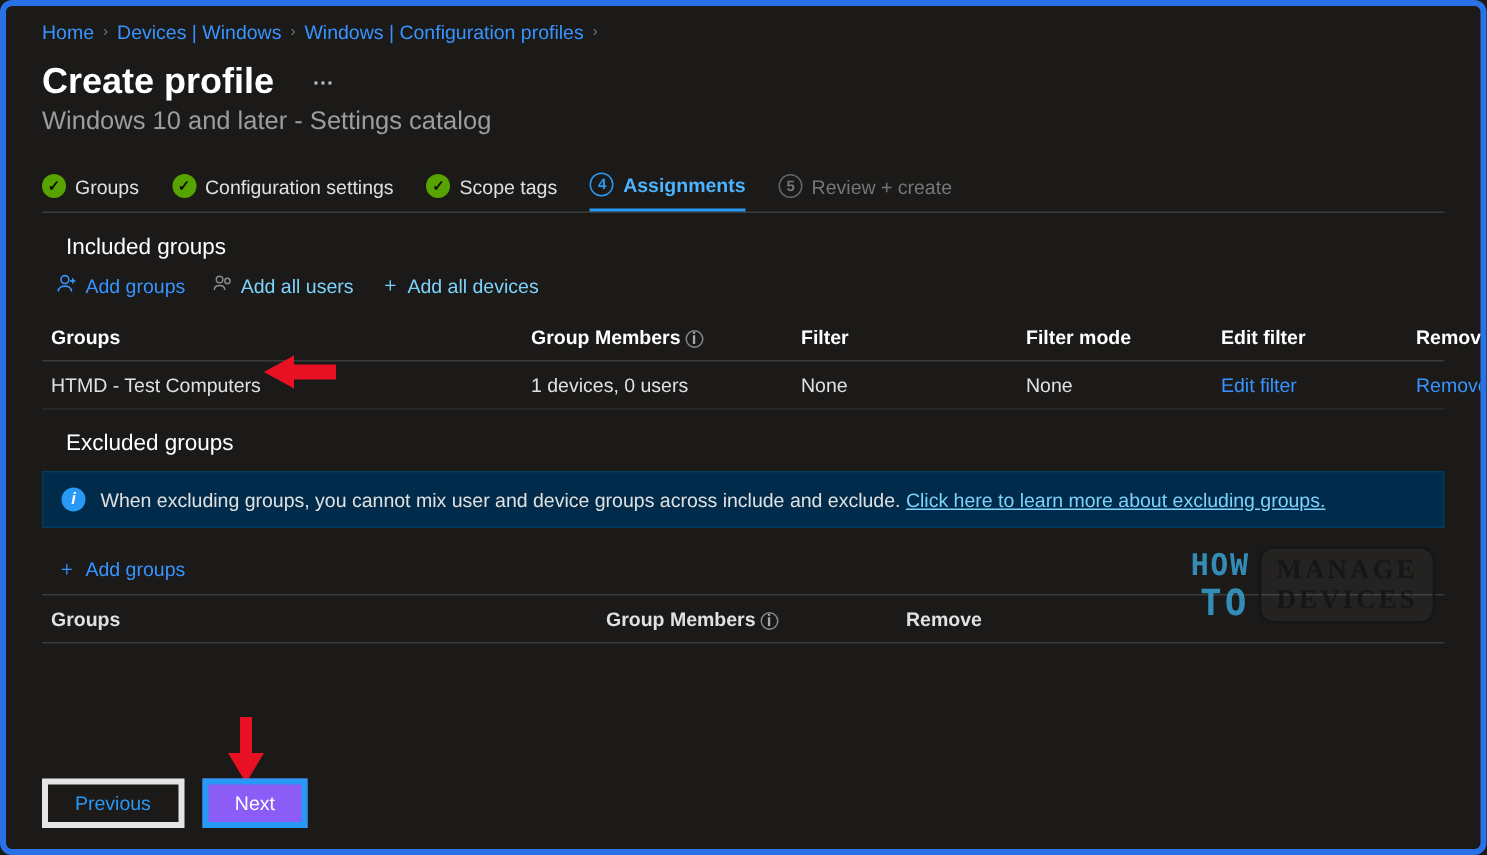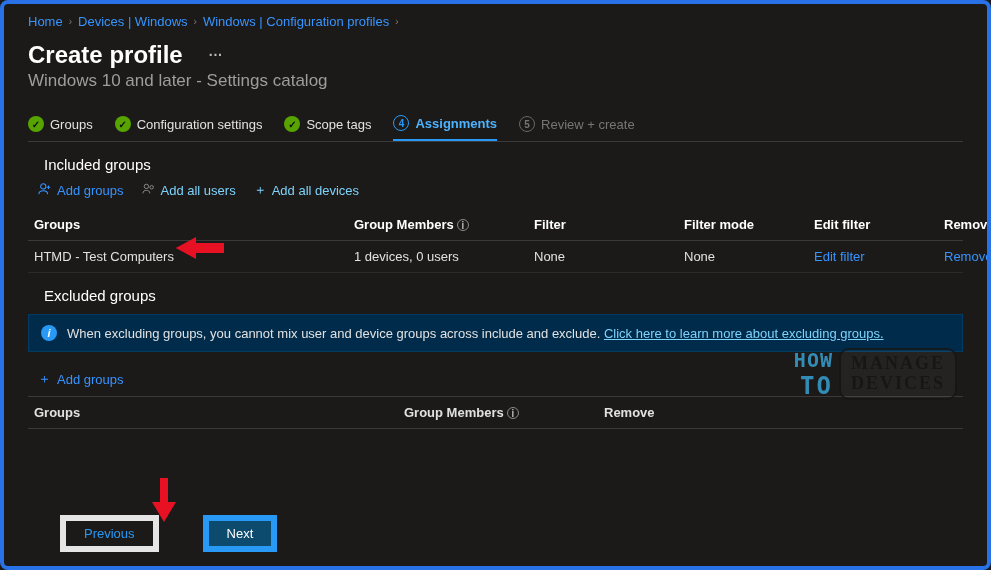--- a/index.html
+++ b/index.html
@@ -110,45 +110,44 @@
     .footer {
       position: absolute;
       bottom: 14px;
       left: 24px;
       display: flex;
       gap: 12px;
     }
     .btn {
       font-size: 13px;
       padding: 5px 18px;
-      border: 6px solid #e5e5e5;
+      border: 4px solid #e5e5e5;
       background: transparent;
       color: #2899f5;
       cursor: pointer;
-      margin-left: 32px;
-    }
-    .btn.primary { background: #0c4a6e; color: #fff; border-color: #2899f5; }
+    }
+    .btn.primary { background: #8b5cf6; color: #fff; border-color: #2899f5; }
     .arrow-right {
       position: absolute;
       left: 172px;
       top: 231px;
       width: 48px;
       height: 26px;
     }
     .arrow-down {
       position: absolute;
       left: 148px;
       bottom: 44px;
       width: 24px;
       height: 44px;
     }
     .watermark {
       position: absolute;
       right: 30px;
-      bottom: 166px;
+      bottom: 150px;
       opacity: 0.8;
       display: flex;
       align-items: center;
       gap: 6px;
       font-family: monospace;
     }
     .watermark .how { text-align: right; font-weight: 700; }
     .watermark .how .h { color:#3aa9de; font-size: 20px; letter-spacing: 1px; }
     .watermark .how .t { color:#3aa9de; font-size: 24px; letter-spacing: 2px; }
     .watermark .box {

